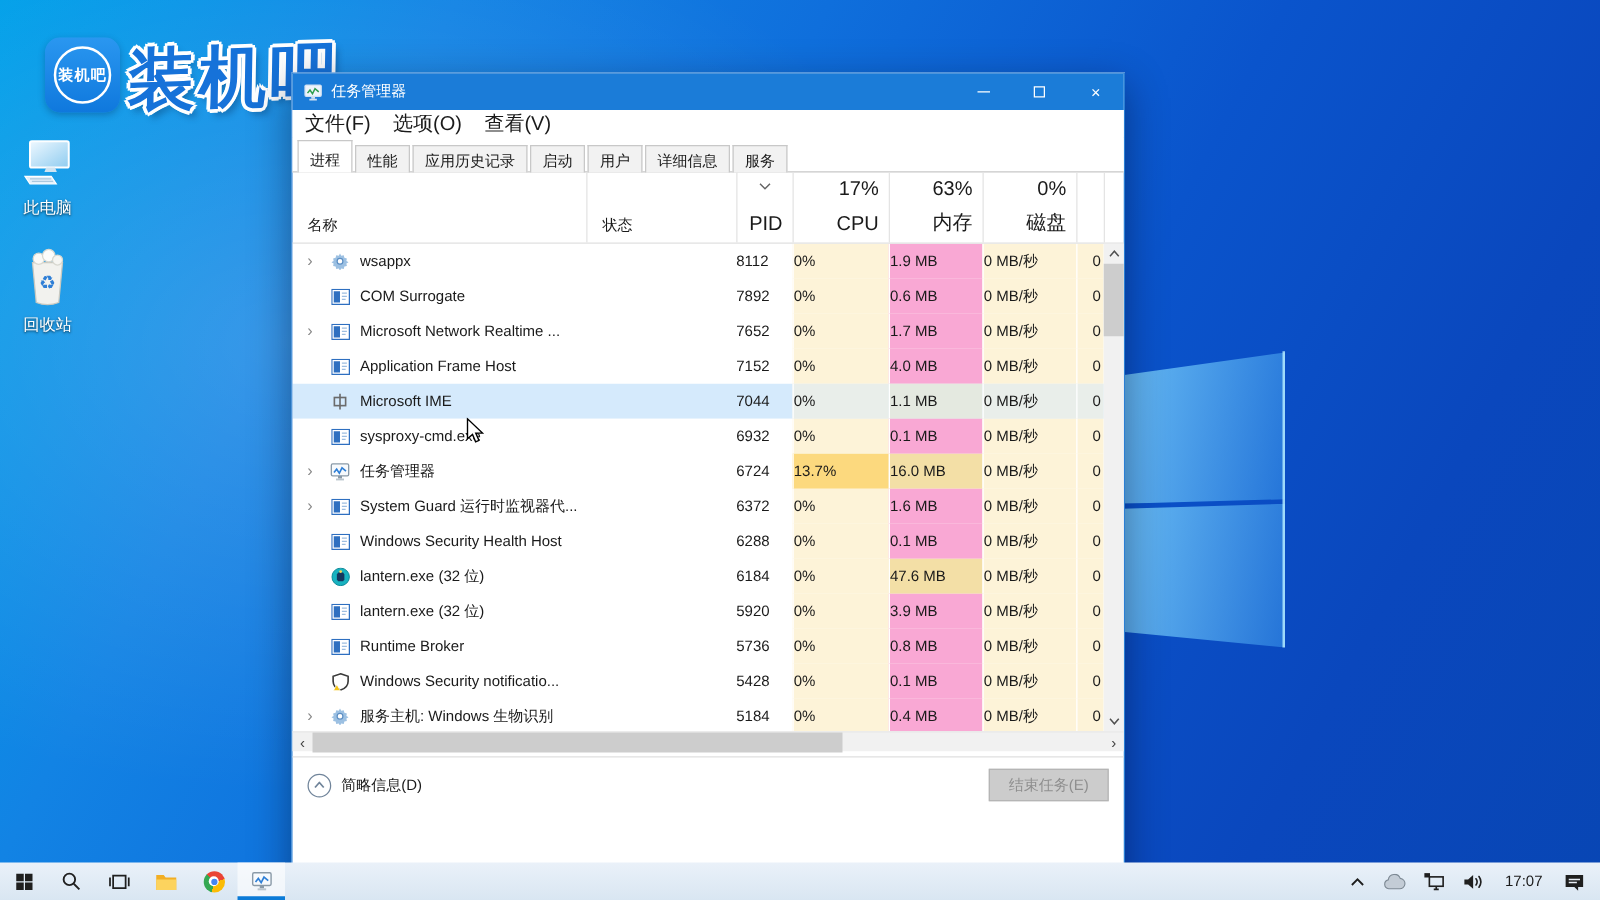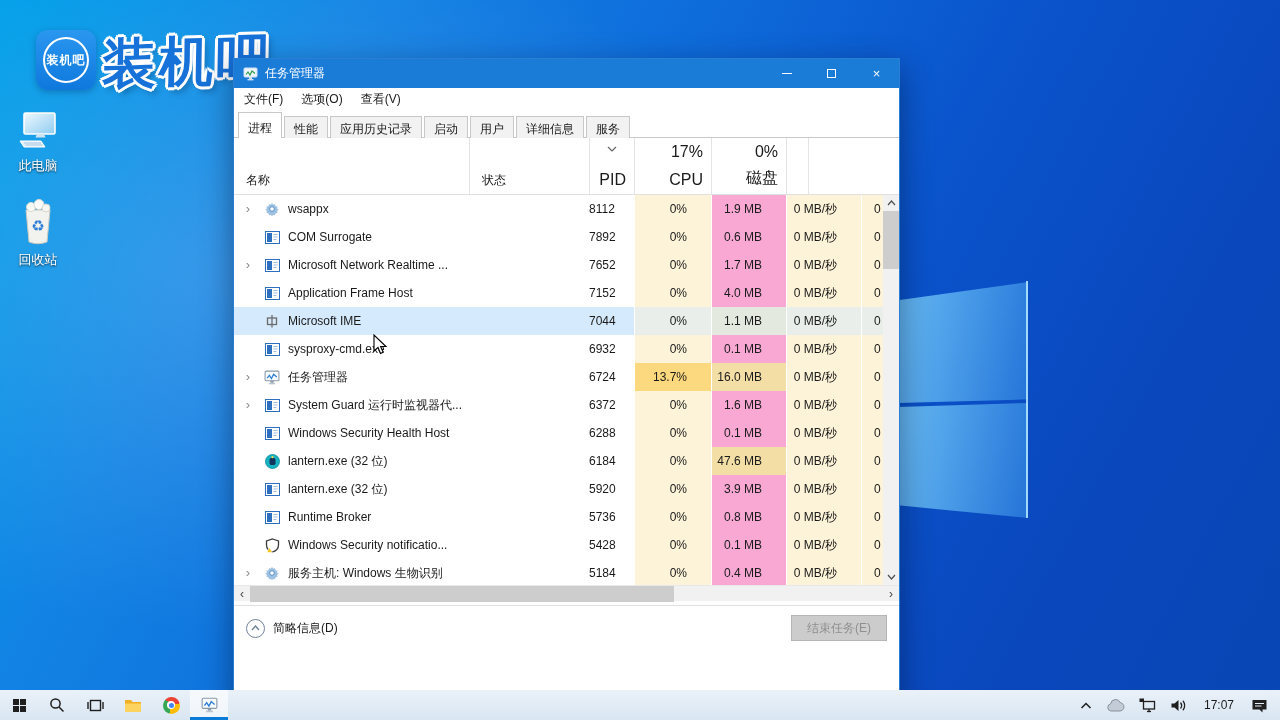--- a/index.html
+++ b/index.html
@@ -34,21 +34,21 @@
       background:#fff; border:1px solid #2a7fd4; box-shadow:0 10px 30px rgba(0,10,40,.45); font-size:12px; color:#1a1a1a; }
   .titlebar { height:29px; background:#1b7cd8; display:flex; align-items:center; color:#fff; }
   .titlebar .ticon { margin-left:9px; display:flex; }
   .titlebar .ttext { margin-left:7px; font-size:12px; }
   .win-controls { margin-left:auto; display:flex; height:100%; }
   .wc { width:45px; height:100%; display:flex; align-items:center; justify-content:center; color:#fff; font-size:13px; }
   .wc .minbar { width:10px; height:1px; background:#fff; }
   .wc .maxbox { width:9px; height:9px; border:1px solid #fff; }
 
   .menubar { height:22px; display:flex; align-items:center; padding-left:10px; background:#fff; }
-  .menubar .mitem { margin-right:18px; font-size:12px; }
+  .menubar .mitem { margin-right:18px; font-size:16px; }
 
   .tabbar { height:28px; display:flex; align-items:flex-end; padding-left:4px; border-bottom:1px solid #c8c8c8; background:#fff; }
   .tab { padding:4px 9px 5px; border:1px solid #c8c8c8; border-bottom:none; background:#f2f2f2; margin-right:2px;
          font-size:12px; position:relative; top:1px; height:22px; }
   .tab.active { background:#fff; height:26px; padding-top:7px; z-index:2; }
 
   
   .thead { height:57px; display:flex; border-bottom:1px solid #e0e0e0; }
   .hc { border-left:1px solid #e4e4e4; position:relative; }
   .hc:first-child { border-left:none; }
@@ -57,21 +57,21 @@
   .hc .num { position:absolute; top:5px; right:8px; font-size:16px; color:#1a1a1a; }
   .hc .sub { position:absolute; bottom:5px; right:8px; font-size:16px; color:#1a1a1a; }
   .hc .sort { position:absolute; top:3px; left:50%; transform:translateX(-50%); }
   .c-name { width:235px; } .c-status { width:120px; } .c-pid { width:45px; }
   .c-cpu { width:77px; } .c-mem { width:75px; } .c-disk { width:75px; } .c-net { width:22px; }
 
   .listwrap { display:flex; height:390px; }
   .rows { width:649px; overflow:hidden; }
   .row { display:flex; height:28px; background:#fff; }
   .cell { height:28px; line-height:28px; font-size:12px; overflow:hidden; white-space:nowrap; }
-  .cell.num { text-align:right; padding-right:24px; }
+  .cell.num { text-align:left; padding-right:4px; }
   .c-name.cell { display:flex; align-items:center; }
   .chev { width:16px; margin-left:6px; color:#8a8a8a; font-size:13px; text-align:center; flex:none; }
   .picon { width:16px; height:16px; margin-left:8px; flex:none; display:flex; align-items:center; justify-content:center; }
   .pname { margin-left:8px; }
   .heat { background:#fdf3d8; border-left:1px solid #fff; }
   .heat.mem { background:#f9a8d4; }
   .heat.hot { background:#fcd97e; }
   .heat.warm { background:#f3dfa6; }
   .c-net.cell { padding-left:12px; }
   .row.sel { background:#d5eafc; }
@@ -206,20 +206,24 @@
         <svg width="10" height="6" viewBox="0 0 10 6">
             <polyline points="1,1 5,5 9,1" fill="none" stroke="#666" stroke-width="1.2"></polyline>
           </svg>
       </span>
       <span class="sub">PID</span>
     </div>
     <div class="hc c-cpu">
       <span class="num">17%</span>
       <span class="sub">CPU</span>
     </div>
+    <div class="hc c-mem">
+      <span class="num">63%</span>
+      <span class="sub">内存</span>
+    </div>
     <div class="hc c-disk">
       <span class="num">0%</span>
       <span class="sub">磁盘</span>
     </div>
     <div class="hc c-net"></div>
     <div class="hc" style="width:16px;"></div>
   </div>
 
   <div class="listwrap">
     <div class="rows" id="rows">

